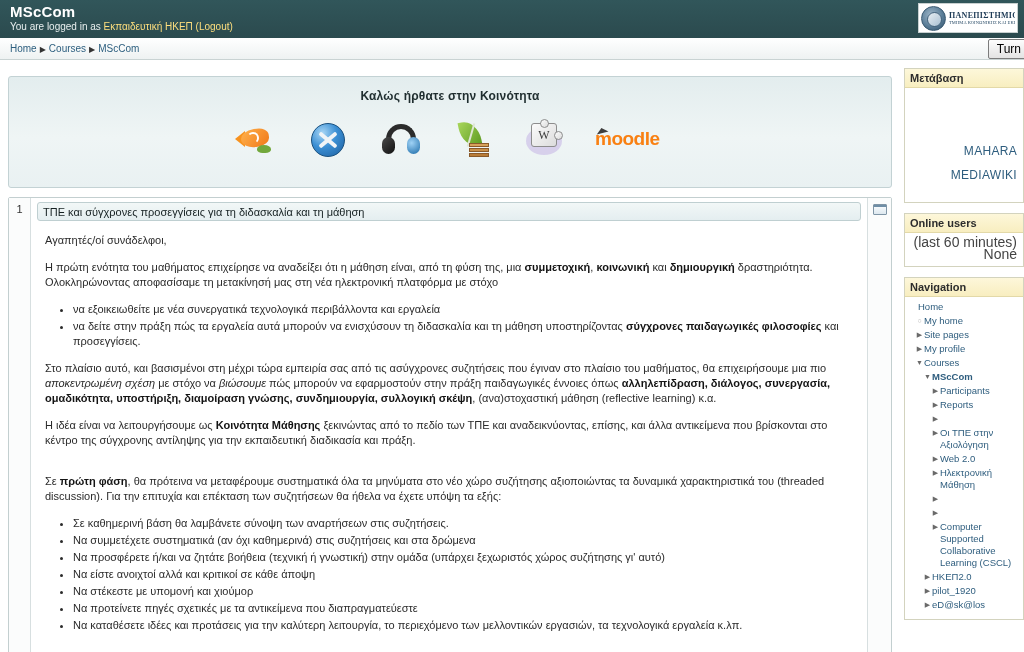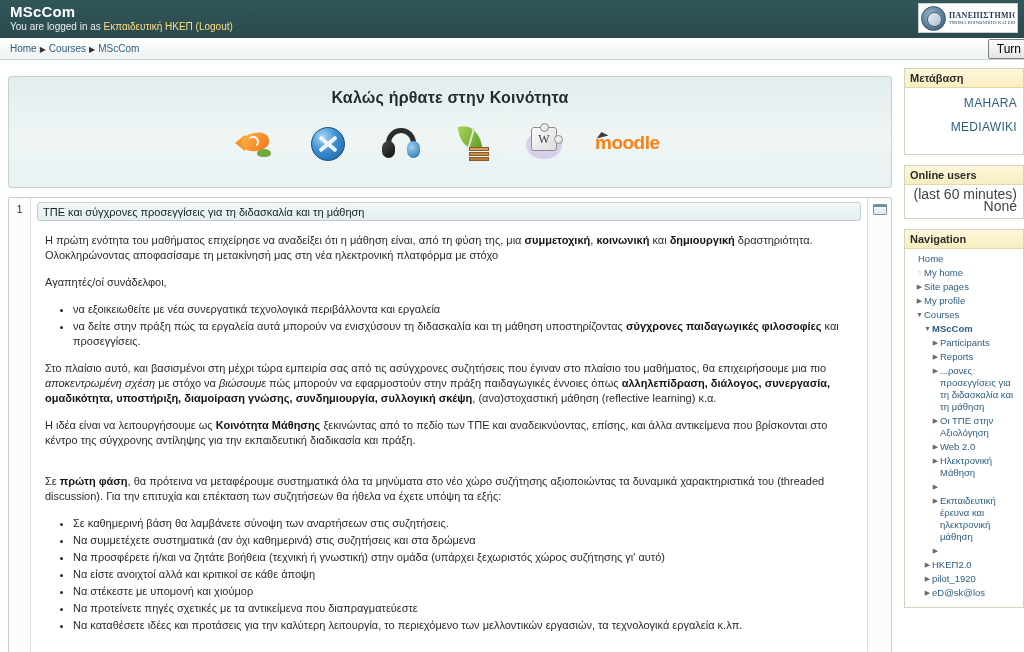--- a/index.html
+++ b/index.html
@@ -147,21 +147,21 @@
     height: 112px;
     border: 1px solid #c3d2d4;
     border-radius: 3px;
     background: linear-gradient(to bottom, #e3edee 0%, #eff5f5 55%, #e9f1f2 100%);
     display: flex;
     flex-direction: column;
     align-items: center;
     padding-top: 12px;
   }
   #welcome-title {
-    font-size: 16px;
+    font-size: 12px;
     font-weight: bold;
     color: #1f2d2f;
     letter-spacing: .2px;
   }
   #welcome-icons {
     margin-top: 16px;
     display: flex;
     align-items: center;
     gap: 28px;
   }
@@ -363,21 +363,21 @@
     background: linear-gradient(to bottom,#fdf7da 0%, #f8eec0 100%);
     border-bottom: 1px solid #e3d9a8;
     font-size: 11px;
     font-weight: bold;
     color: #2c2c2c;
     padding: 3px 5px;
   }
   .block-body { padding: 5px 5px 6px 5px; font-size: 10px; color: #333; }
 
   
-  #block-metavasi .block-body { text-align: right; padding: 8px 6px 10px 6px; }
+  #block-metavasi .block-body { text-align: right; padding: 8px 6px 10px 6px; margin-top: 48px; }
   .metavasi-link {
     display: block;
     color: #2e5d7e;
     font-size: 12px;
     text-decoration: none;
     margin-bottom: 10px;
     letter-spacing: .3px;
   }
 
   
@@ -490,25 +490,25 @@
       </div>
     </div>
 
     <div id="section-1">
       <div id="section-left">1</div>
       <div id="section-main">
         <div id="section-title-box">ΤΠΕ και σύγχρονες προσεγγίσεις για τη διδασκαλία και τη μάθηση</div>
 
         <div id="section-body">
 
-          <p><span>Η πρώτη ενότητα του μαθήματος επιχείρησε να αναδείξει ότι η μάθηση είναι, από τη φύση της, μια </span><b>συμμετοχική</b><span>, </span><b>κοινωνική</b><span> και </span><b>δημιουργική</b><span> δραστηριότητα. Ολοκληρώνοντας αποφασίσαμε τη μετακίνησή μας στη νέα ηλεκτρονική πλατφόρμα με στόχο</span></p>
-
           <p>
             <span>Αγαπητές/οί συνάδελφοι,</span>
           </p>
+
+          <p><span>Η πρώτη ενότητα του μαθήματος επιχείρησε να αναδείξει ότι η μάθηση είναι, από τη φύση της, μια </span><b>συμμετοχική</b><span>, </span><b>κοινωνική</b><span> και </span><b>δημιουργική</b><span> δραστηριότητα. Ολοκληρώνοντας αποφασίσαμε τη μετακίνησή μας στη νέα ηλεκτρονική πλατφόρμα με στόχο</span></p>
 
           <ul>
             <li>να εξοικειωθείτε με νέα συνεργατικά τεχνολογικά περιβάλλοντα και εργαλεία</li>
             <li><span>να δείτε στην πράξη πώς τα εργαλεία αυτά μπορούν να ενισχύσουν τη διδασκαλία και τη μάθηση υποστηρίζοντας </span><b>σύγχρονες παιδαγωγικές φιλοσοφίες</b><span> και προσεγγίσεις.</span></li>
           </ul>
 
           <p><span>Στο πλαίσιο αυτό, και βασισμένοι στη μέχρι τώρα εμπειρία σας από τις ασύγχρονες συζητήσεις που έγιναν στο πλαίσιο του μαθήματος, θα επιχειρήσουμε μια πιο </span><i>αποκεντρωμένη σχέση</i><span> με στόχο να </span><i>βιώσουμε</i><span> πώς μπορούν να εφαρμοστούν στην πράξη παιδαγωγικές έννοιες όπως </span><b>αλληλεπίδραση, διάλογος, συνεργασία, ομαδικότητα, υποστήριξη, διαμοίραση γνώσης, συνδημιουργία, συλλογική σκέψη</b><span>, (ανα)στοχαστική μάθηση (reflective learning) κ.α.</span></p>
 
           <p><span>Η ιδέα είναι να λειτουργήσουμε ως </span><b>Κοινότητα Μάθησης</b><span> ξεκινώντας από το πεδίο των ΤΠΕ και αναδεικνύοντας, επίσης, και άλλα αντικείμενα που βρίσκονται στο κέντρο της σύγχρονης αντίληψης για την εκπαιδευτική διαδικασία και πράξη.</span></p>
 
@@ -583,43 +583,42 @@
           <div class="nav-item ind-3 plain">
             <span class="tw">▶</span>
             <span class="nav-label">Participants</span>
           </div>
           <div class="nav-item ind-3 plain">
             <span class="tw">▶</span>
             <span class="nav-label">Reports</span>
           </div>
           <div class="nav-item ind-3 plain">
             <span class="tw">▶</span>
-            <span class="nav-label">...ρονες προσεγγίσεις για τη διδασκαλία και τη μάθηση</span>
           </div>
           <div class="nav-item ind-3 plain">
             <span class="tw">▶</span>
             <span class="nav-label">Οι ΤΠΕ στην Αξιολόγηση</span>
           </div>
           <div class="nav-item ind-3 plain">
             <span class="tw">▶</span>
             <span class="nav-label">Web 2.0</span>
           </div>
           <div class="nav-item ind-3 plain">
             <span class="tw">▶</span>
             <span class="nav-label">Ηλεκτρονική Μάθηση</span>
           </div>
           <div class="nav-item ind-3 plain">
             <span class="tw">▶</span>
           </div>
           <div class="nav-item ind-3 plain">
             <span class="tw">▶</span>
-            <span class="nav-label">Εκπαιδευτική έρευνα και ηλεκτρονική μάθηση</span>
-          </div>
-          <div class="nav-item ind-3 plain">
-            <span class="tw">▶</span>
+          </div>
+          <div class="nav-item ind-3 plain">
+            <span class="tw">▶</span>
+            <span class="nav-label">Computer Supported Collaborative Learning (CSCL)</span>
           </div>
           <div class="nav-item ind-2 plain">
             <span class="tw">▶</span>
             <span class="nav-label">ΗΚΕΠ2.0</span>
           </div>
           <div class="nav-item ind-2 plain">
             <span class="tw">▶</span>
             <span class="nav-label">pilot_1920</span>
           </div>
           <div class="nav-item ind-2 plain">

